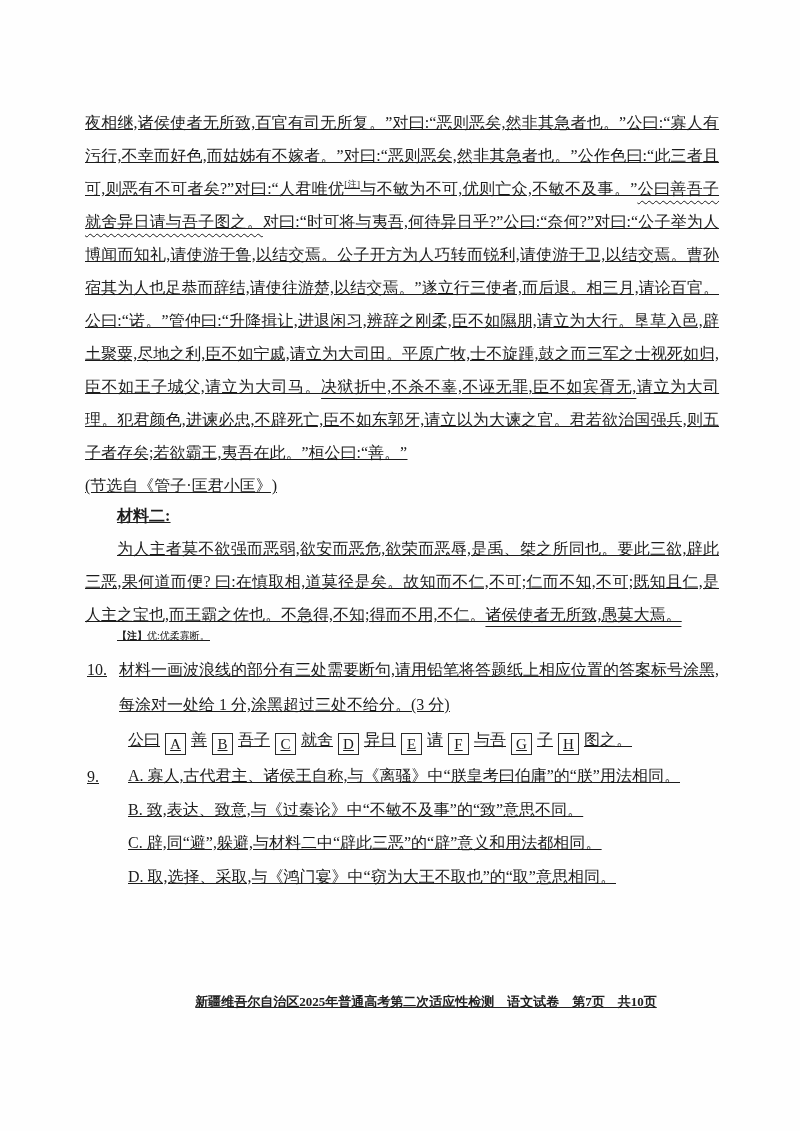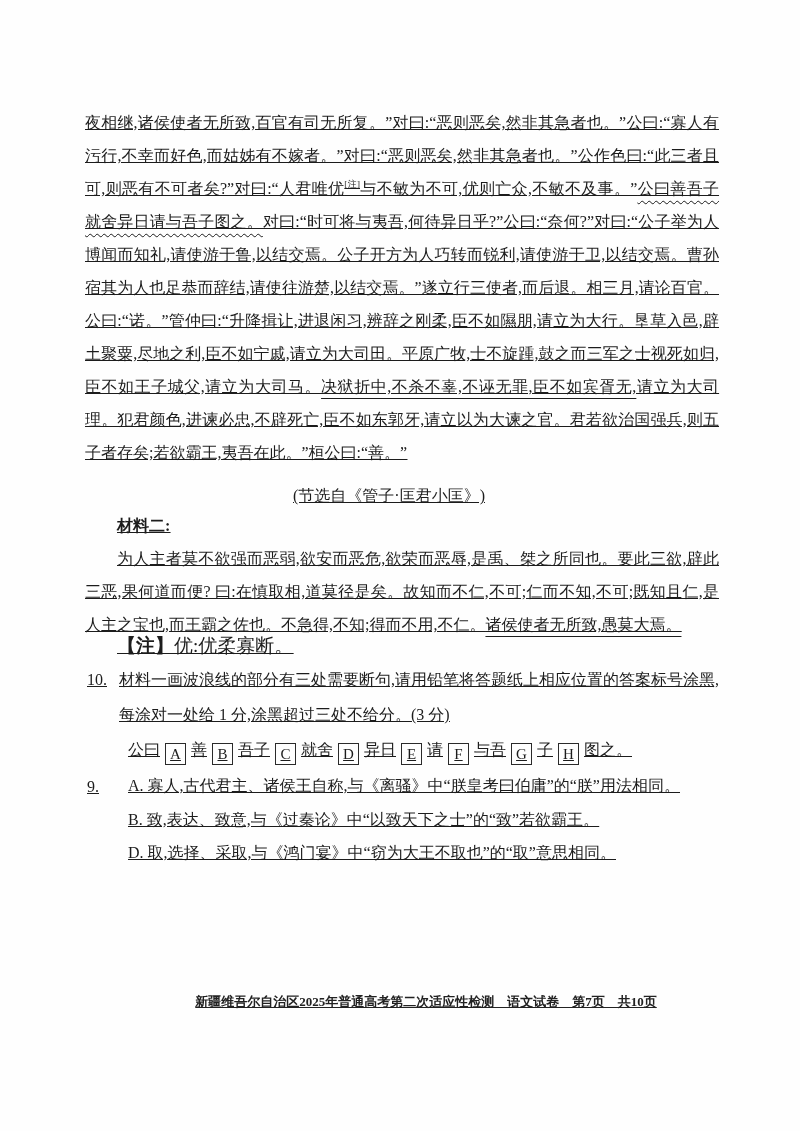--- a/index.html
+++ b/index.html
@@ -19,23 +19,23 @@
   .para-indent { text-indent:32px; }
   .wavy {
     text-decoration-line:underline; text-decoration-style:wavy;
     text-decoration-thickness:1px; text-underline-offset:6px;
   }
   .uline {
     text-decoration-line:underline; text-decoration-style:solid;
     text-decoration-thickness:1px; text-underline-offset:6px;
   }
   sup.note-ref { font-size:9px; line-height:0; vertical-align:7px; }
-  .source { text-align:center; padding-right:26px; line-height:33px;margin-top:10px; }
+  .source { text-align:left; padding-right:26px; line-height:33px; }
   .m2-heading { font-weight:bold; padding-left:32px; margin-top:-3px; }
-  .note { padding-left:32px; margin-top:-12px; font-size:19px; }
+  .note { padding-left:32px; margin-top:-12px; font-size:10px; }
   .note .bold { font-weight:bold; }
   .question { position:relative; padding-left:34px; line-height:35px; }
   .qnum { position:absolute; left:2px; top:0; }
   .answer-line { padding-left:43px; line-height:35px; text-align:left; }
   .abox {
     display:inline-block; width:21px; height:22px; line-height:21px;
     border:1.5px solid #2a2a2a; text-align:center; margin:0 5px;
     font-size:15px; vertical-align:-4px;
   }
   .q11 { margin-top:2px; }
@@ -68,20 +68,21 @@
     </div>
 
     <div class="answer-line"><span>公曰</span><span class="abox">A</span><span>善</span><span class="abox">B</span><span>吾子</span><span class="abox">C</span><span>就舍</span><span class="abox">D</span><span>异日</span><span class="abox">E</span><span>请</span><span class="abox">F</span><span>与吾</span><span class="abox">G</span><span>子</span><span class="abox">H</span><span>图之。</span></div>
 
     <div class="question q11">
       <span class="qnum">9.</span>
     </div>
 
     <div class="options">
       <div class="option">A. 寡人,古代君主、诸侯王自称,与《离骚》中“朕皇考曰伯庸”的“朕”用法相同。</div>
-      <div class="option">B. 致,表达、致意,与《过秦论》中“以致天下之士”的“致”若欲霸王。</div>
+      <div class="option">B. 致,表达、致意,与《过秦论》中“不敏不及事”的“致”意思不同。</div>
+      <div class="option">C. 辟,同“避”,躲避,与材料二中“辟此三恶”的“辟”意义和用法都相同。</div>
       <div class="option">D. 取,选择、采取,与《鸿门宴》中“窃为大王不取也”的“取”意思相同。</div>
     </div>
 
   </div>
 
   <div class="footer">新疆维吾尔自治区2025年普通高考第二次适应性检测　语文试卷　第7页　共10页</div>
 </div>
 
 </body></html>

